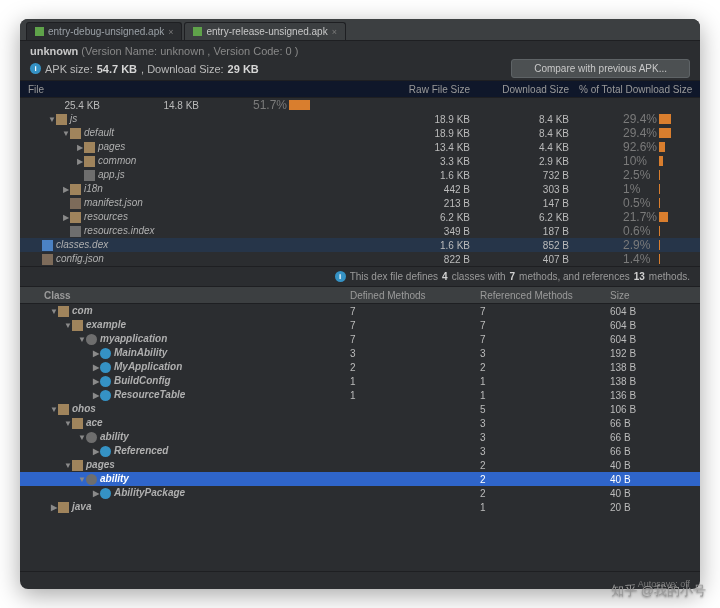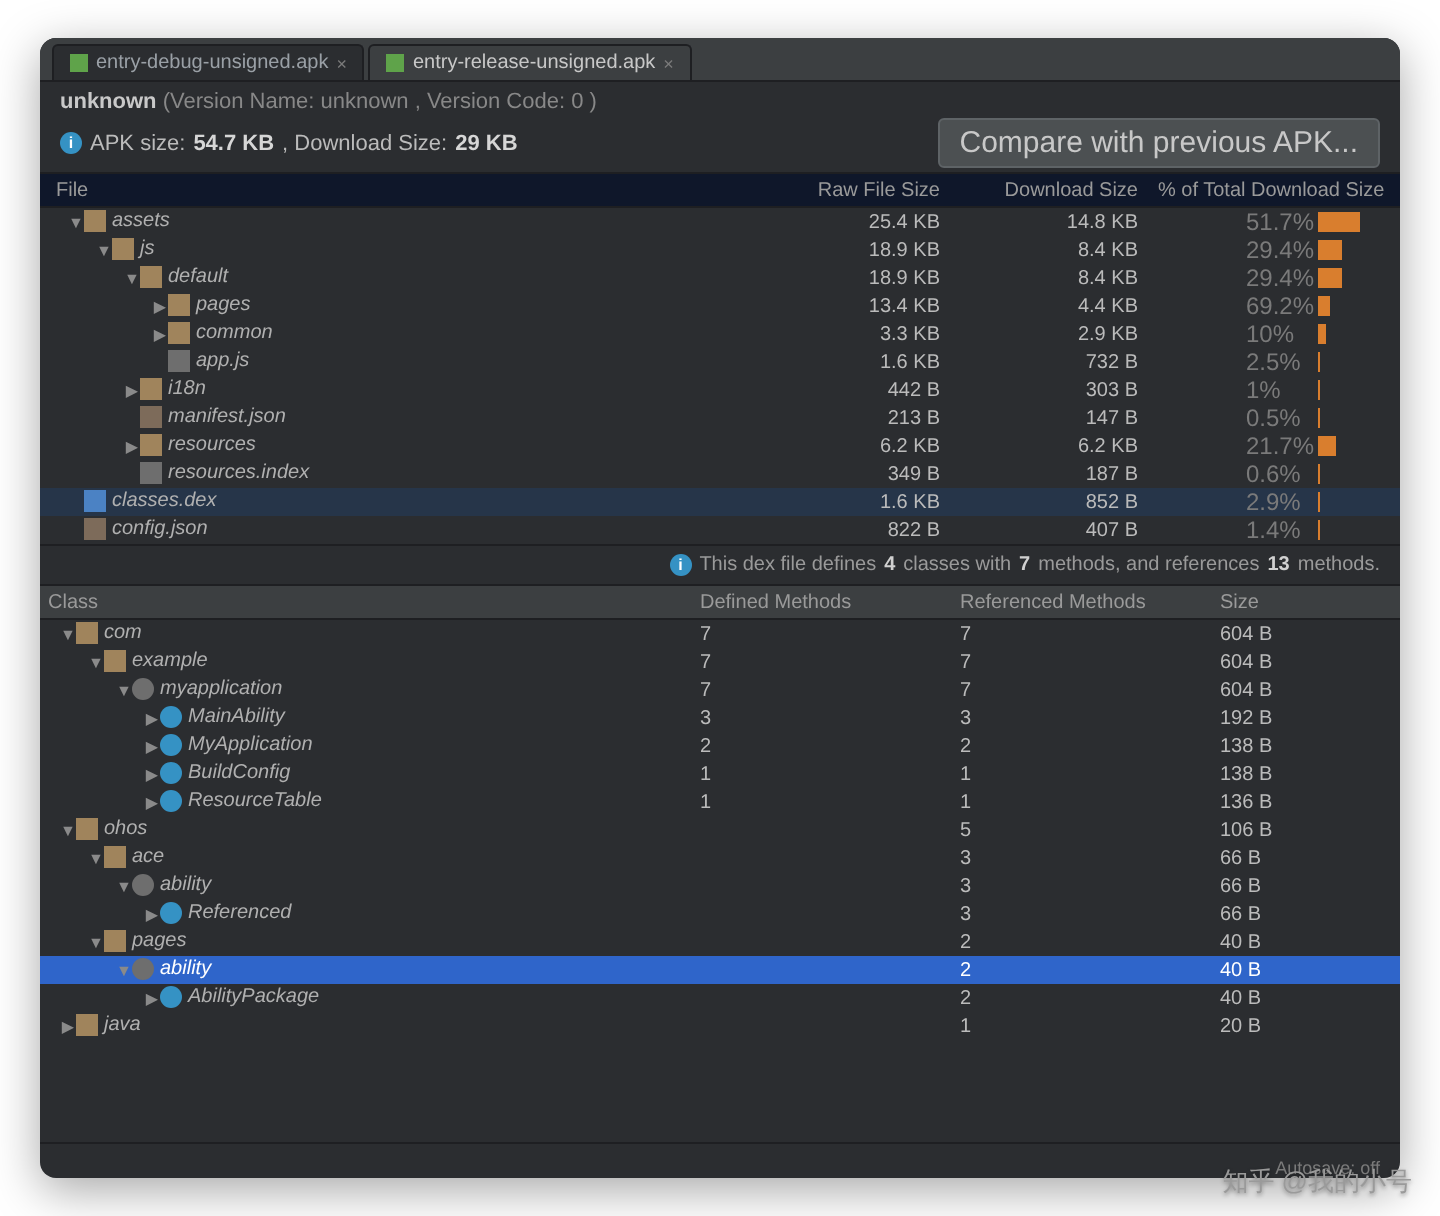--- a/index.html
+++ b/index.html
@@ -59,22 +59,22 @@
   .summary .line1 .unk { color:#c9c9c9; font-weight:600; }
   .summary .line2 { display:flex; align-items:center; gap:4px; margin-top:2px;}
   .info-icon {
     width:11px;height:11px;border-radius:50%;background:#3592c4;
     display:inline-flex;align-items:center;justify-content:center;
     color:#fff;font-size:8px;font-weight:bold;
   }
   .size-strong { color:#d6d6d6; font-weight:600;text-align:right; }
   .compare-btn {
     margin-left:auto; background:#4c5052; color:#c8c8c8;
-    border:1px solid #5e6366; padding:3px 10px; border-radius:3px;
-    font-size:15px;
+    border:1px solid #5e6366; padding:3px 22px; border-radius:3px;
+    font-size:10px;
   }
   .thead, .crow {
     display:flex; align-items:center; font-size:10px;
   }
   .thead {
     background:#0f172a; color:#9a9a9a; height:18px;
     border-top:1px solid #1e1f22; border-bottom:1px solid #1e1f22;
   }
   .col-file{flex:1; padding-left:8px;}
   .col-raw{width:90px;text-align:right;padding-right:10px;}
@@ -101,21 +101,21 @@
     text-align:right; padding:4px 10px; font-size:10px; color:#9a9a9a;
     border-top:1px solid #1e1f22;
     display:flex; justify-content:flex-end; align-items:center; gap:4px;
   }
   .dex-info b { color:#d0d0d0; font-weight:600; }
   .clshead {
     background:#3c3f41; display:flex; height:18px; align-items:center;
     border-top:1px solid #1e1f22; border-bottom:1px solid #1e1f22;
     color:#9a9a9a; font-size:10px;
   }
-  .ccol-cls{flex:1;padding-left:4px;}
+  .ccol-cls{flex:1;padding-left:24px;font-weight:bold;}
   .ccol-def{width:130px;text-align:left;}
   .ccol-ref{width:130px;text-align:left;}
   .ccol-sz{width:90px;text-align:left;}
   .clstable .crow.hl { background:#2f65ca; color:#fff; }
   .clstable .crow.hl .fname{color:#fff;}
   .statusbar {
     margin-top:auto; height:18px; border-top:1px solid #1e1f22;
     display:flex; align-items:flex-end; justify-content:flex-end;
     padding:0 10px; color:#7a7a7a; font-size:9px;
   }
@@ -164,21 +164,20 @@
   <div class="thead">
     <div class="col-file">File</div>
     <div class="col-raw">Raw File Size</div>
     <div class="col-dl">Download Size</div>
     <div class="col-pct">
         <span>% of Total Download Size</span>
       </div>
   </div>
   <div class="ftable" id="ftable">
       <div class="crow">
-        <div class="col-file"><span class="pad" style="width:6px"></span><span class="chev">▼</span><span class="ficon folder"></span><span class="fname">assets</span></div>
         <div class="col-raw">25.4 KB</div>
         <div class="col-dl">14.8 KB</div>
         <div class="col-pct">
           <span class="pct-txt">51.7%</span>
           <div class="bar-wrap">
             <div class="bar" style="width:52%"></div>
           </div>
         </div>
       </div>
       <div class="crow">
@@ -201,21 +200,21 @@
           <div class="bar-wrap">
             <div class="bar" style="width:29%"></div>
           </div>
         </div>
       </div>
       <div class="crow">
         <div class="col-file"><span class="pad" style="width:48px"></span><span class="chev">▶</span><span class="ficon folder"></span><span class="fname">pages</span></div>
         <div class="col-raw">13.4 KB</div>
         <div class="col-dl">4.4 KB</div>
         <div class="col-pct">
-          <span class="pct-txt">69.2%</span>
+          <span class="pct-txt">92.6%</span>
           <div class="bar-wrap">
             <div class="bar" style="width:15%"></div>
           </div>
         </div>
       </div>
       <div class="crow">
         <div class="col-file"><span class="pad" style="width:48px"></span><span class="chev">▶</span><span class="ficon folder"></span><span class="fname">common</span></div>
         <div class="col-raw">3.3 KB</div>
         <div class="col-dl">2.9 KB</div>
         <div class="col-pct">

